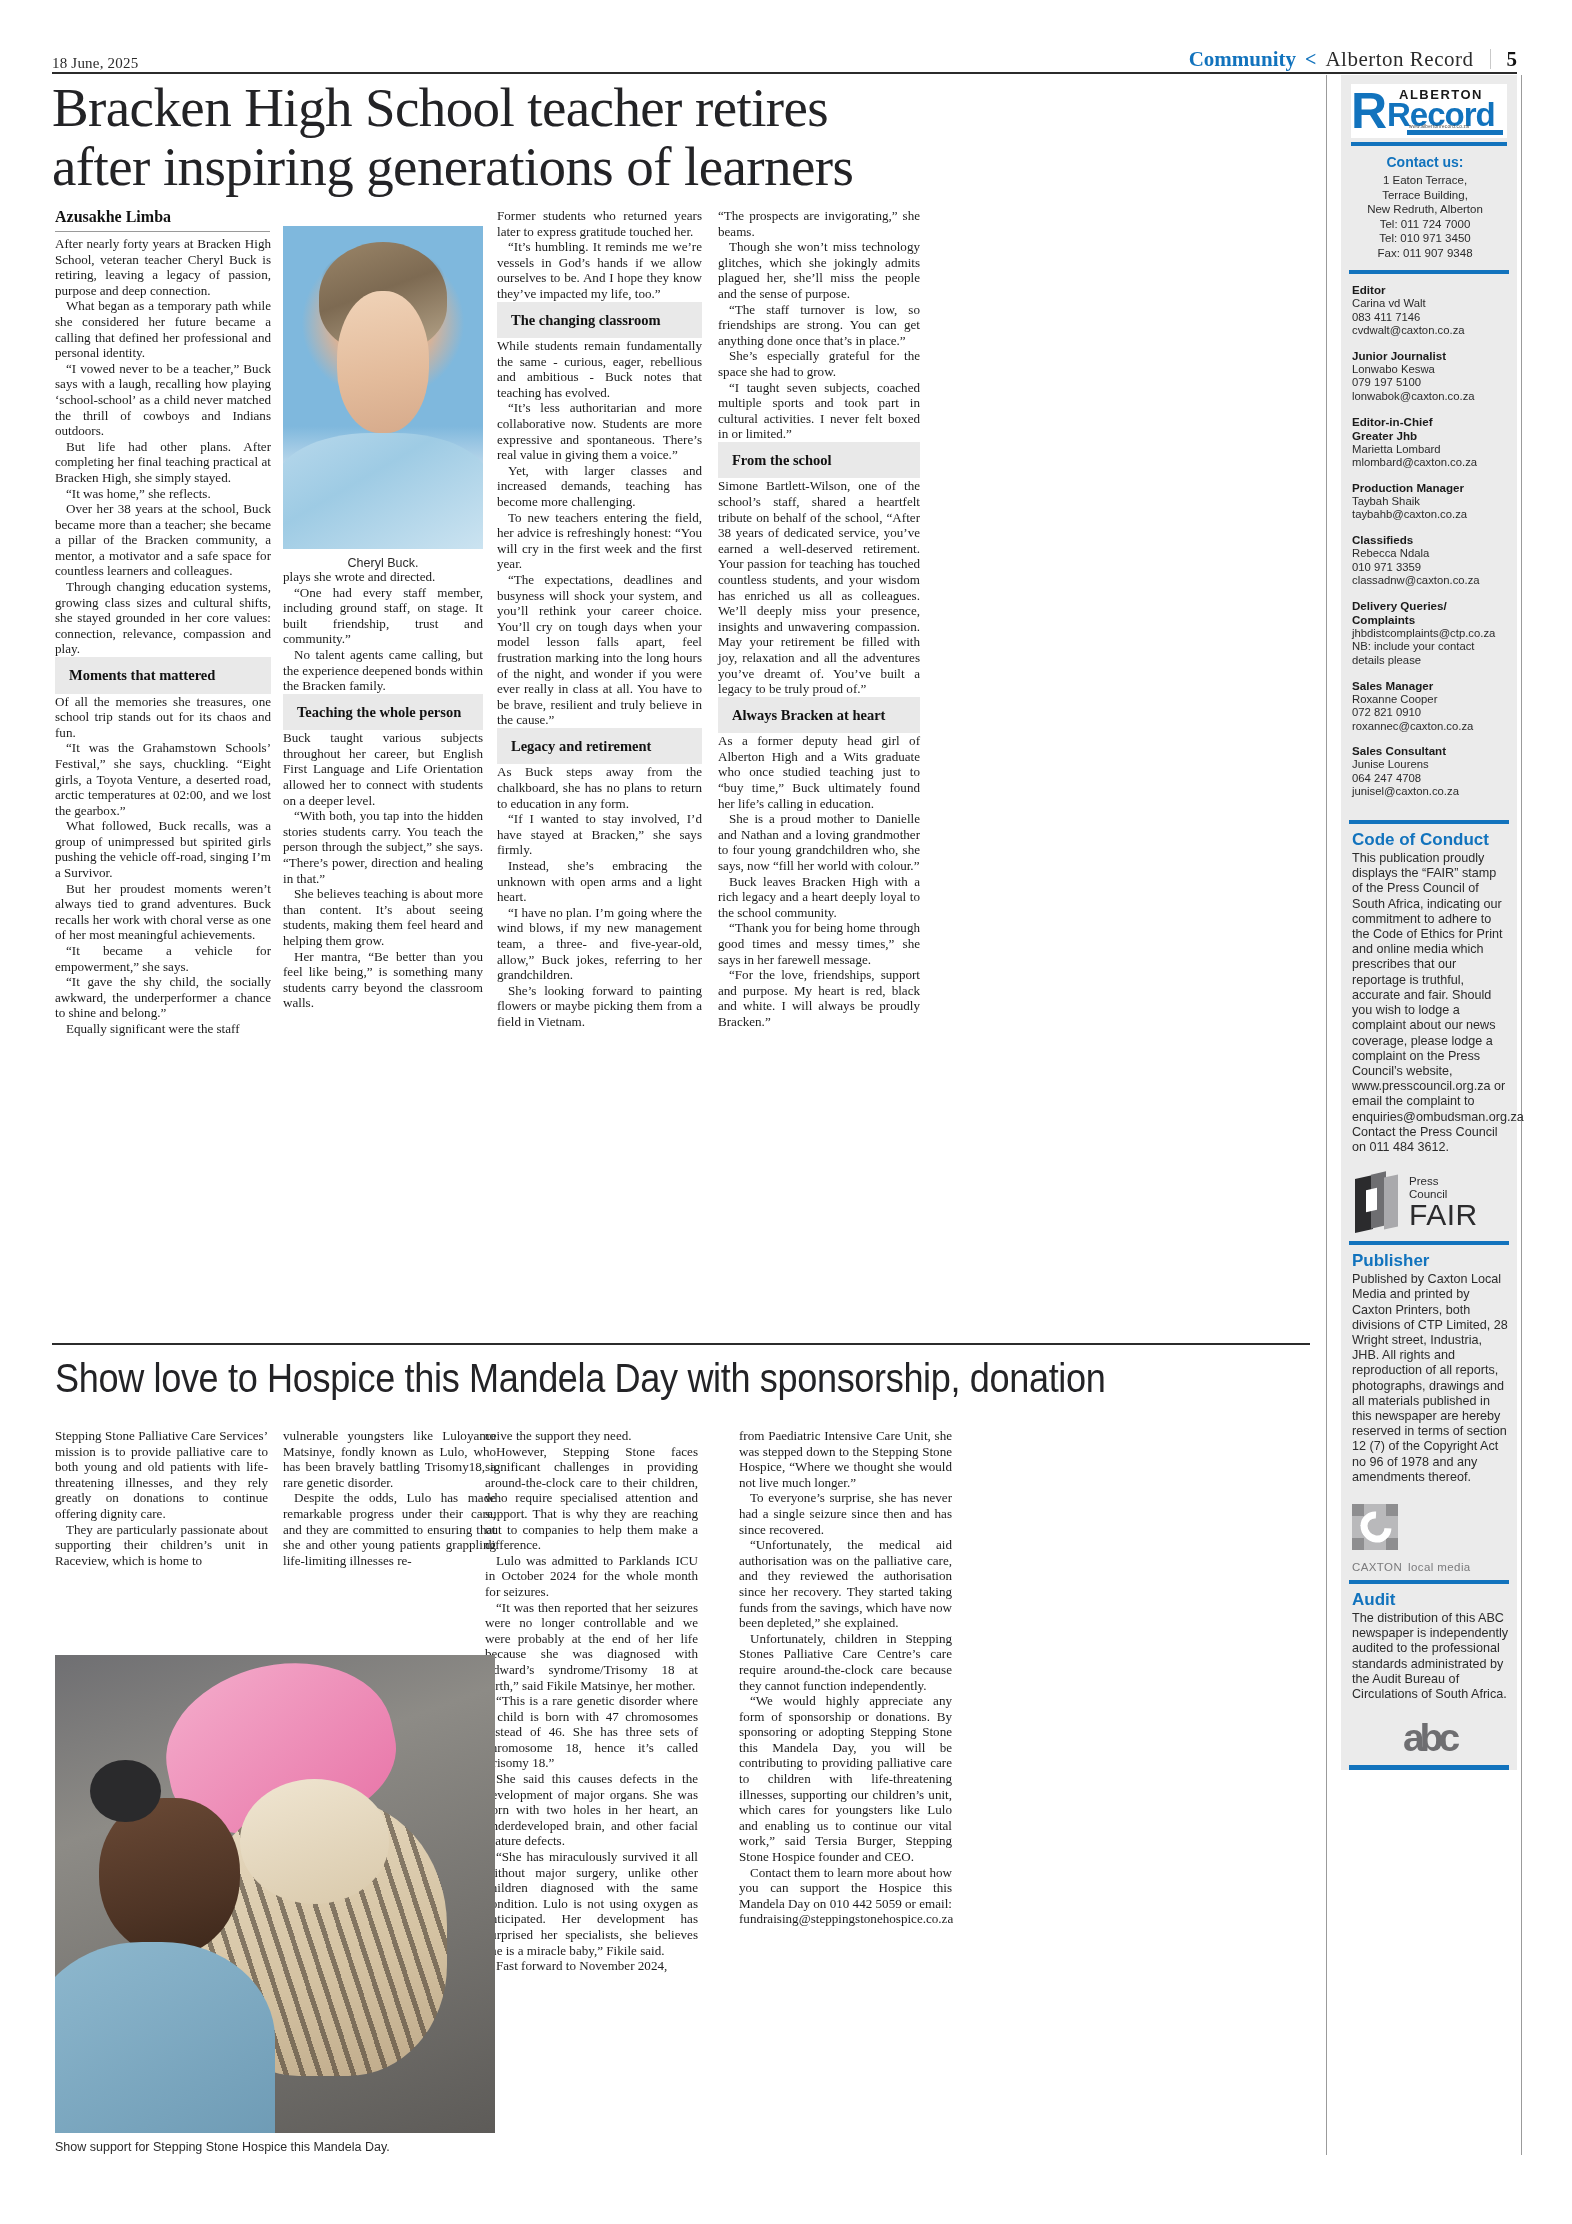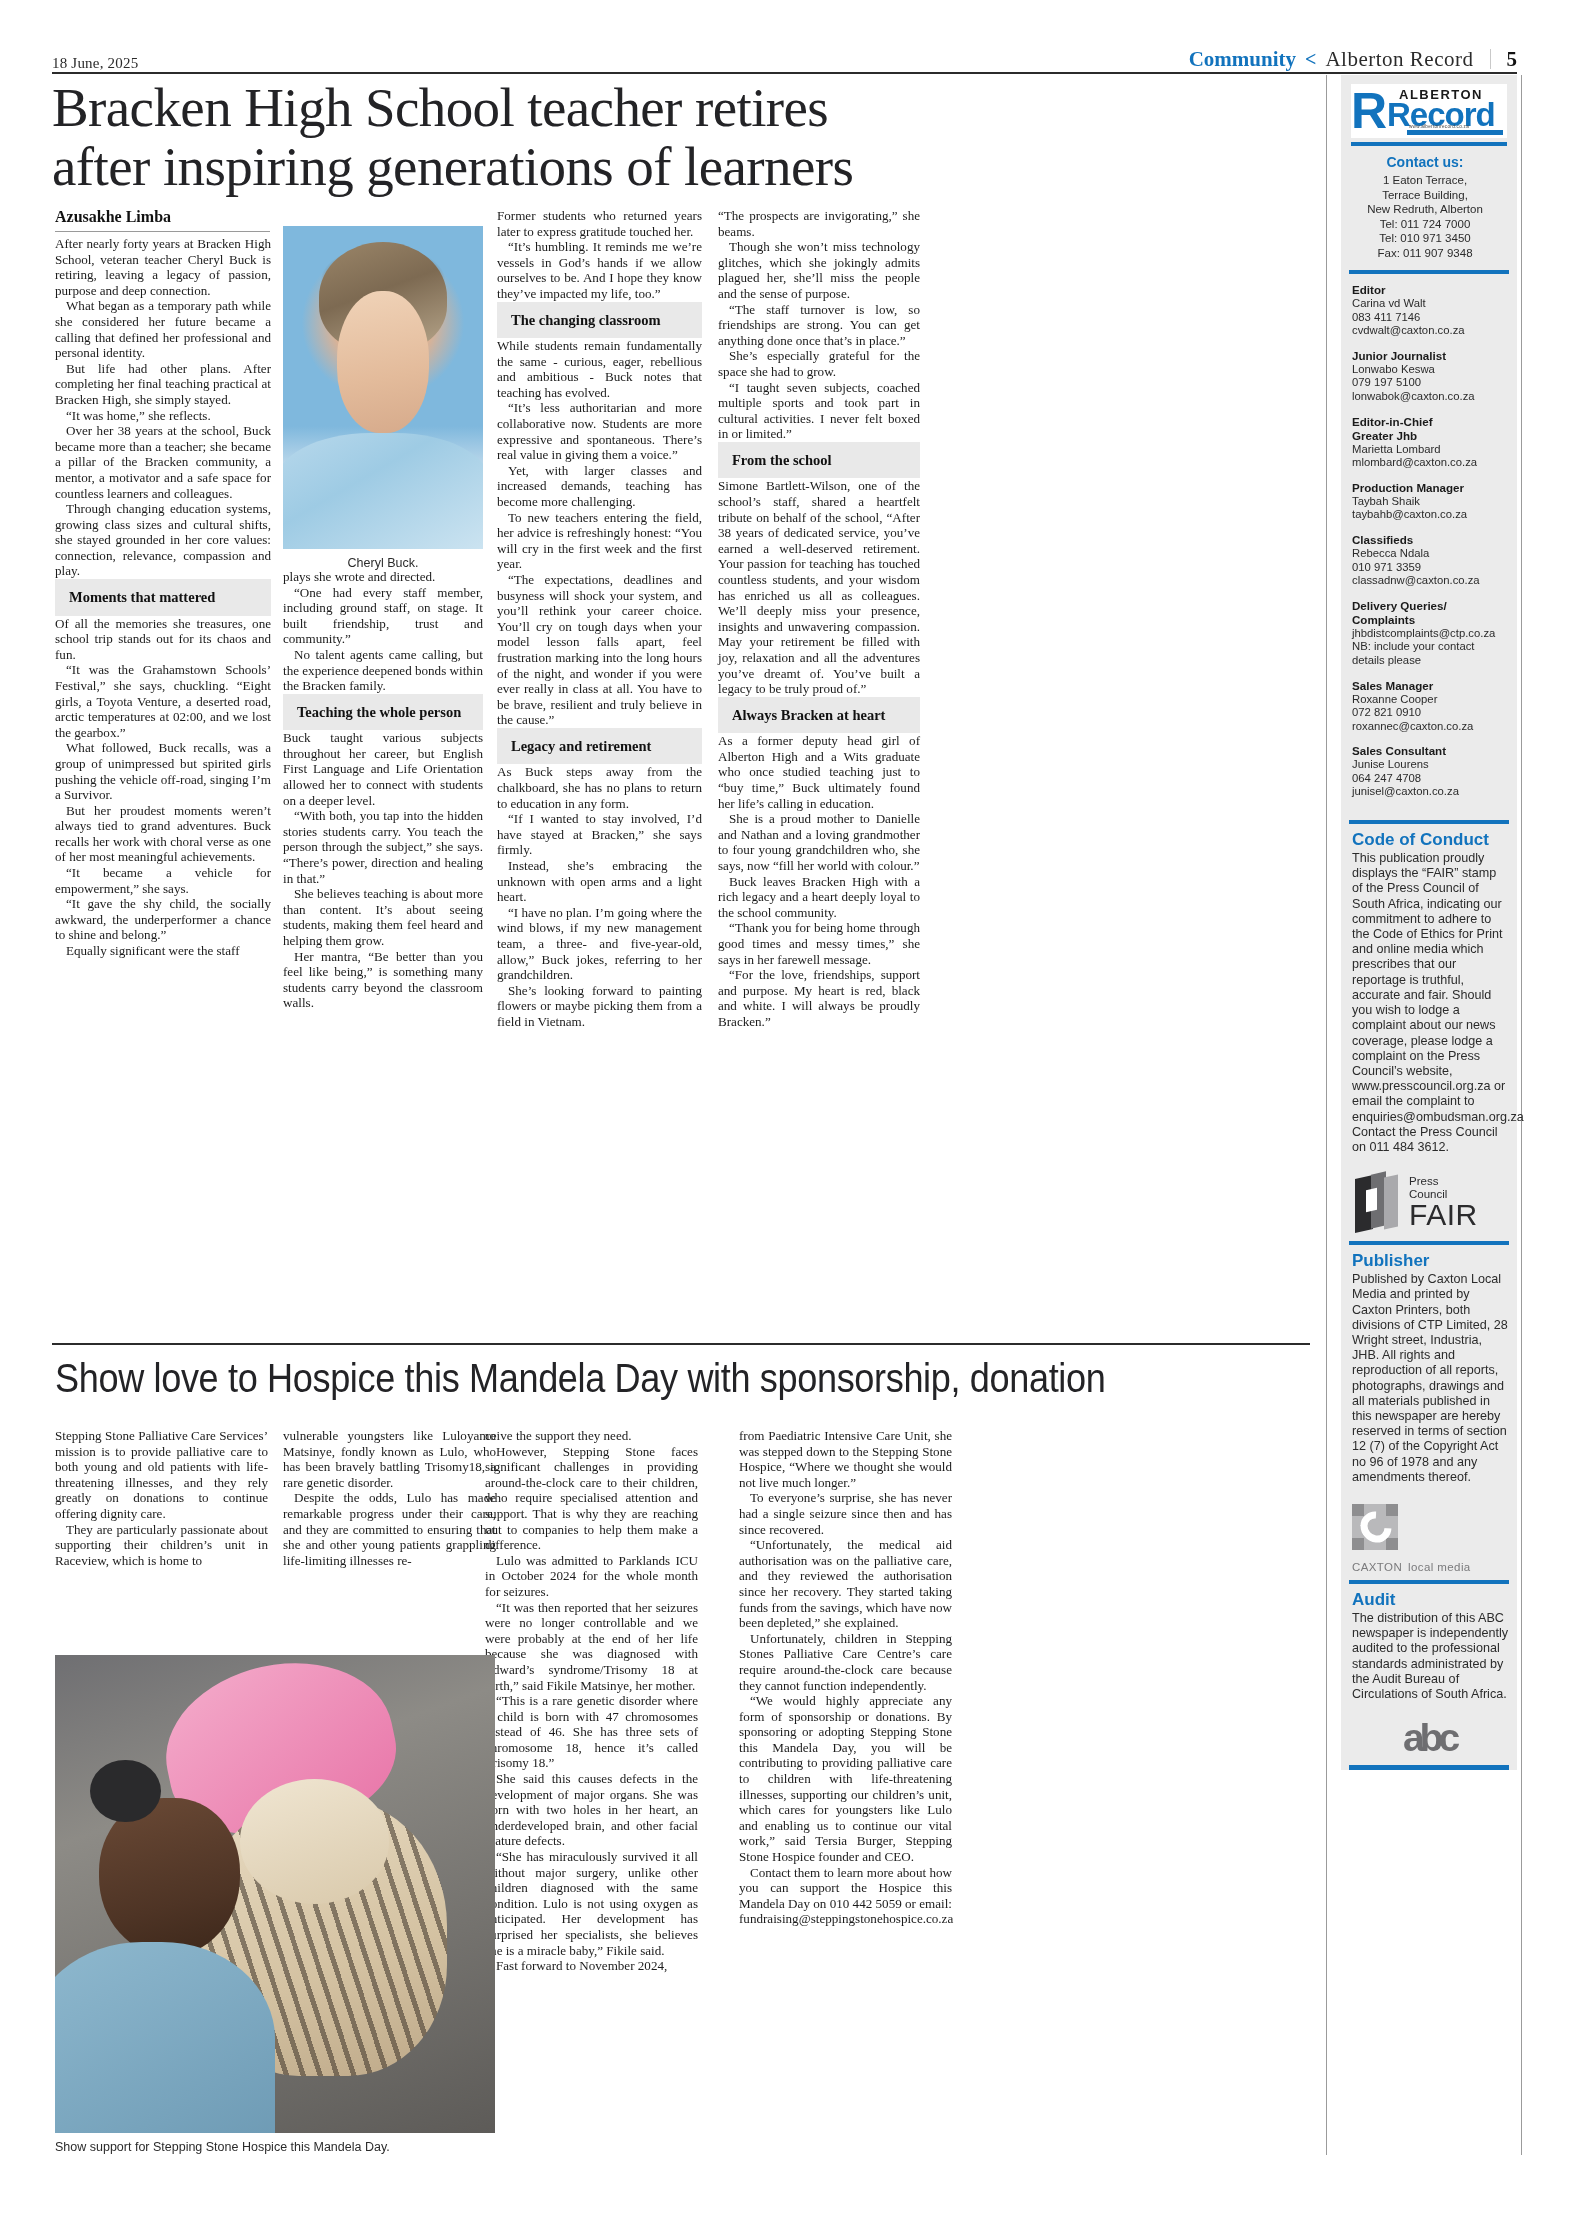--- a/index.html
+++ b/index.html
@@ -298,20 +298,21 @@
   <div class="photo-cheryl">
     <div class="hair"></div>
     <div class="face"></div>
     <div class="shirt"></div>
   </div>
   <div class="photo-caption">Cheryl Buck.</div>
 
   <div class="col" id="a-c1">
     <p class="first">After nearly forty years at Bracken High School, veteran teacher Cheryl Buck is retiring, leaving a legacy of passion, purpose and deep connection.</p>
     <p>What began as a temporary path while she considered her future became a calling that defined her professional and personal identity.</p>
+    <p>“I vowed never to be a teacher,” Buck says with a laugh, recalling how playing ‘school-school’ as a child never matched the thrill of cowboys and Indians outdoors.</p>
     <p>But life had other plans. After completing her final teaching practical at Bracken High, she simply stayed.</p>
     <p>“It was home,” she reflects.</p>
     <p>Over her 38 years at the school, Buck became more than a teacher; she became a pillar of the Bracken community, a mentor, a motivator and a safe space for countless learners and colleagues.</p>
     <p>Through changing education systems, growing class sizes and cultural shifts, she stayed grounded in her core values: connection, relevance, compassion and play.</p>
     <p class="sechead">Moments that mattered</p>
     <p class="first">Of all the memories she treasures, one school trip stands out for its chaos and fun.</p>
     <p>“It was the Grahamstown Schools’ Festival,” she says, chuckling. “Eight girls, a Toyota Venture, a deserted road, arctic temperatures at 02:00, and we lost the gearbox.”</p>
     <p>What followed, Buck recalls, was a group of unimpressed but spirited girls pushing the vehicle off-road, singing I’m a Survivor.</p>
     <p>But her proudest moments weren’t always tied to grand adventures. Buck recalls her work with choral verse as one of her most meaningful achievements.</p>
     <p>“It became a vehicle for empowerment,” she says.</p>

